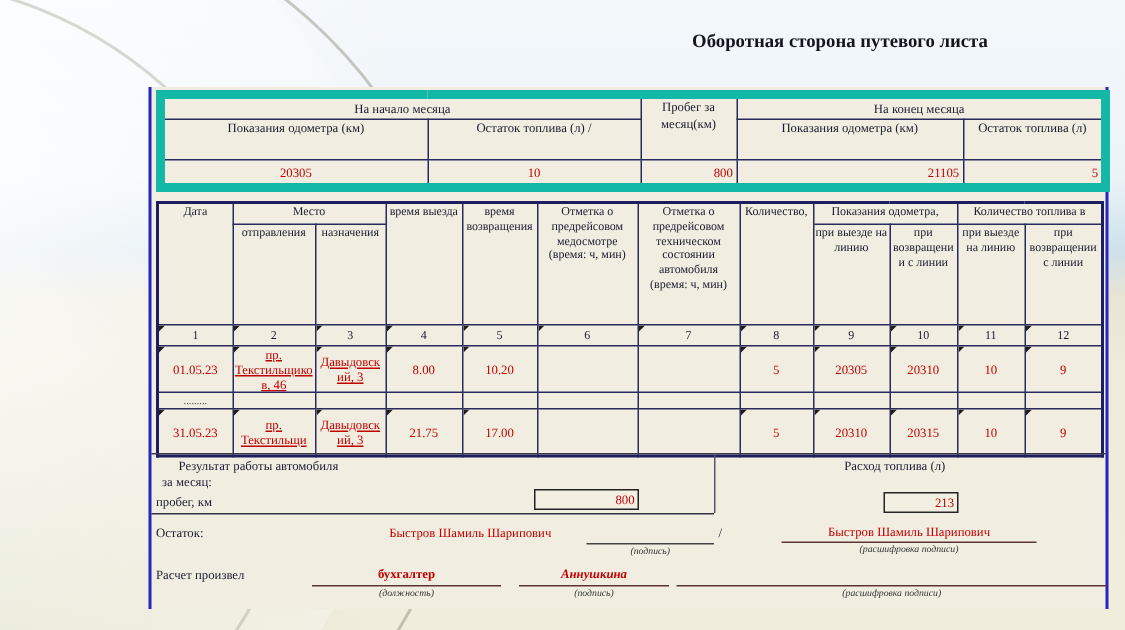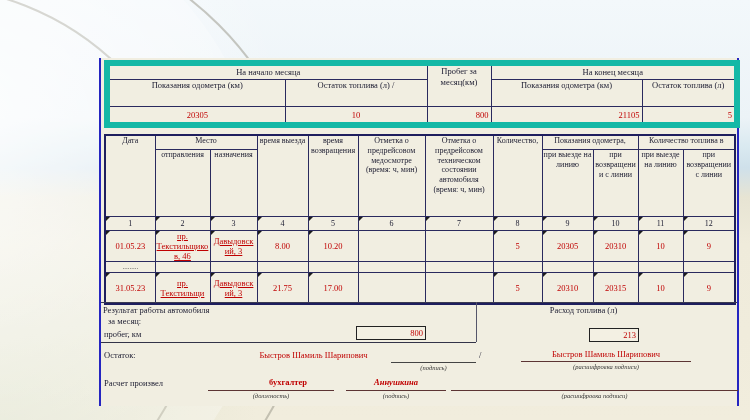--- a/index.html
+++ b/index.html
@@ -51,20 +51,21 @@
   .cap{position:absolute;font-size:6.5px;font-style:italic;color:#333;text-align:center;}
 </style>
 </head>
 <body>
 
 <div class="slide">
   <div class="arc arc3"></div>
   <div class="arc arc1"></div>
   <div class="arc arc2"></div>
 
+  <div class="title">Оборотная сторона путевого листа</div>
 
   <div class="form">
 
     <table class="summary-table">
       <colgroup>
           <col style="width:178px">
           <col style="width:142px">
           <col style="width:64px">
           <col style="width:151px">
           <col style="width:95px">
@@ -180,39 +181,39 @@
         <td class="mk">20310</td>
         <td class="mk">20315</td>
         <td class="mk">10</td>
         <td class="mk">9</td>
       </tr>
     </tbody>
       </table>
 
     <div class="hline" style="left:0;width:636px;top:244px;"></div>
     <div class="hline" style="left:375px;top:244px;width:0;height:40px;border-top:none;border-left:1px solid #55556a;"></div>
-    <div class="abs res-label" style="left:2px;top:247px;text-align:center;">Результат работы автомобиля</div>
+    <div class="abs res-label" style="left:18px;top:247px;text-align:center;">Результат работы автомобиля</div>
     <div class="abs res-label" style="left:7px;top:258px;">за месяц:</div>
     <div class="abs res-label" style="left:3px;top:271px;">пробег, км</div>
     <div class="hline" style="left:0;width:375px;top:284px;border-top-color:#333348;"></div>
     <div class="vbox" style="left:255px;top:268px;width:70px;">800</div>
-    <div class="abs res-label center" style="left:353px;width:259px;top:247px;">Расход топлива (л)</div>
+    <div class="abs res-label center" style="left:366px;width:259px;top:247px;">Расход топлива (л)</div>
     <div class="vbox" style="left:488px;top:270px;width:50px;">213</div>
 
     <div class="abs sig-text" style="left:3px;top:292px;">Остаток:</div>
     <div class="abs sig-text red center" style="left:95px;width:235px;top:292px;">Быстров Шамиль Шарипович</div>
     <div class="nline" style="left:290px;width:85px;top:304px;"></div>
     <div class="cap" style="left:290px;width:85px;top:306px;">(подпись)</div>
     <div class="abs sig-text" style="left:378px;top:292px;">/</div>
     <div class="abs sig-text red center" style="left:420px;width:170px;top:291px;">Быстров Шамиль Шарипович</div>
     <div class="sline" style="left:420px;width:170px;top:303px;"></div>
     <div class="cap" style="left:420px;width:170px;top:305px;">(расшифровка подписи)</div>
 
     <div class="abs sig-text" style="left:3px;top:320px;">Расчет произвел</div>
-    <div class="abs sig-text red bold center" style="left:124px;width:126px;top:319px;">бухгалтер</div>
+    <div class="abs sig-text red bold center" style="left:107px;width:126px;top:319px;">бухгалтер</div>
     <div class="sline" style="left:107px;width:126px;top:332px;"></div>
     <div class="cap" style="left:107px;width:126px;top:334px;">(должность)</div>
     <div class="abs sig-text red bold ital center" style="left:245px;width:100px;top:319px;">Аннушкина</div>
     <div class="sline" style="left:245px;width:100px;top:332px;"></div>
     <div class="cap" style="left:245px;width:100px;top:334px;">(подпись)</div>
     <div class="sline" style="left:350px;width:287px;top:332px;"></div>
     <div class="cap" style="left:350px;width:287px;top:334px;">(расшифровка подписи)</div>
   </div>
 </div>
 

